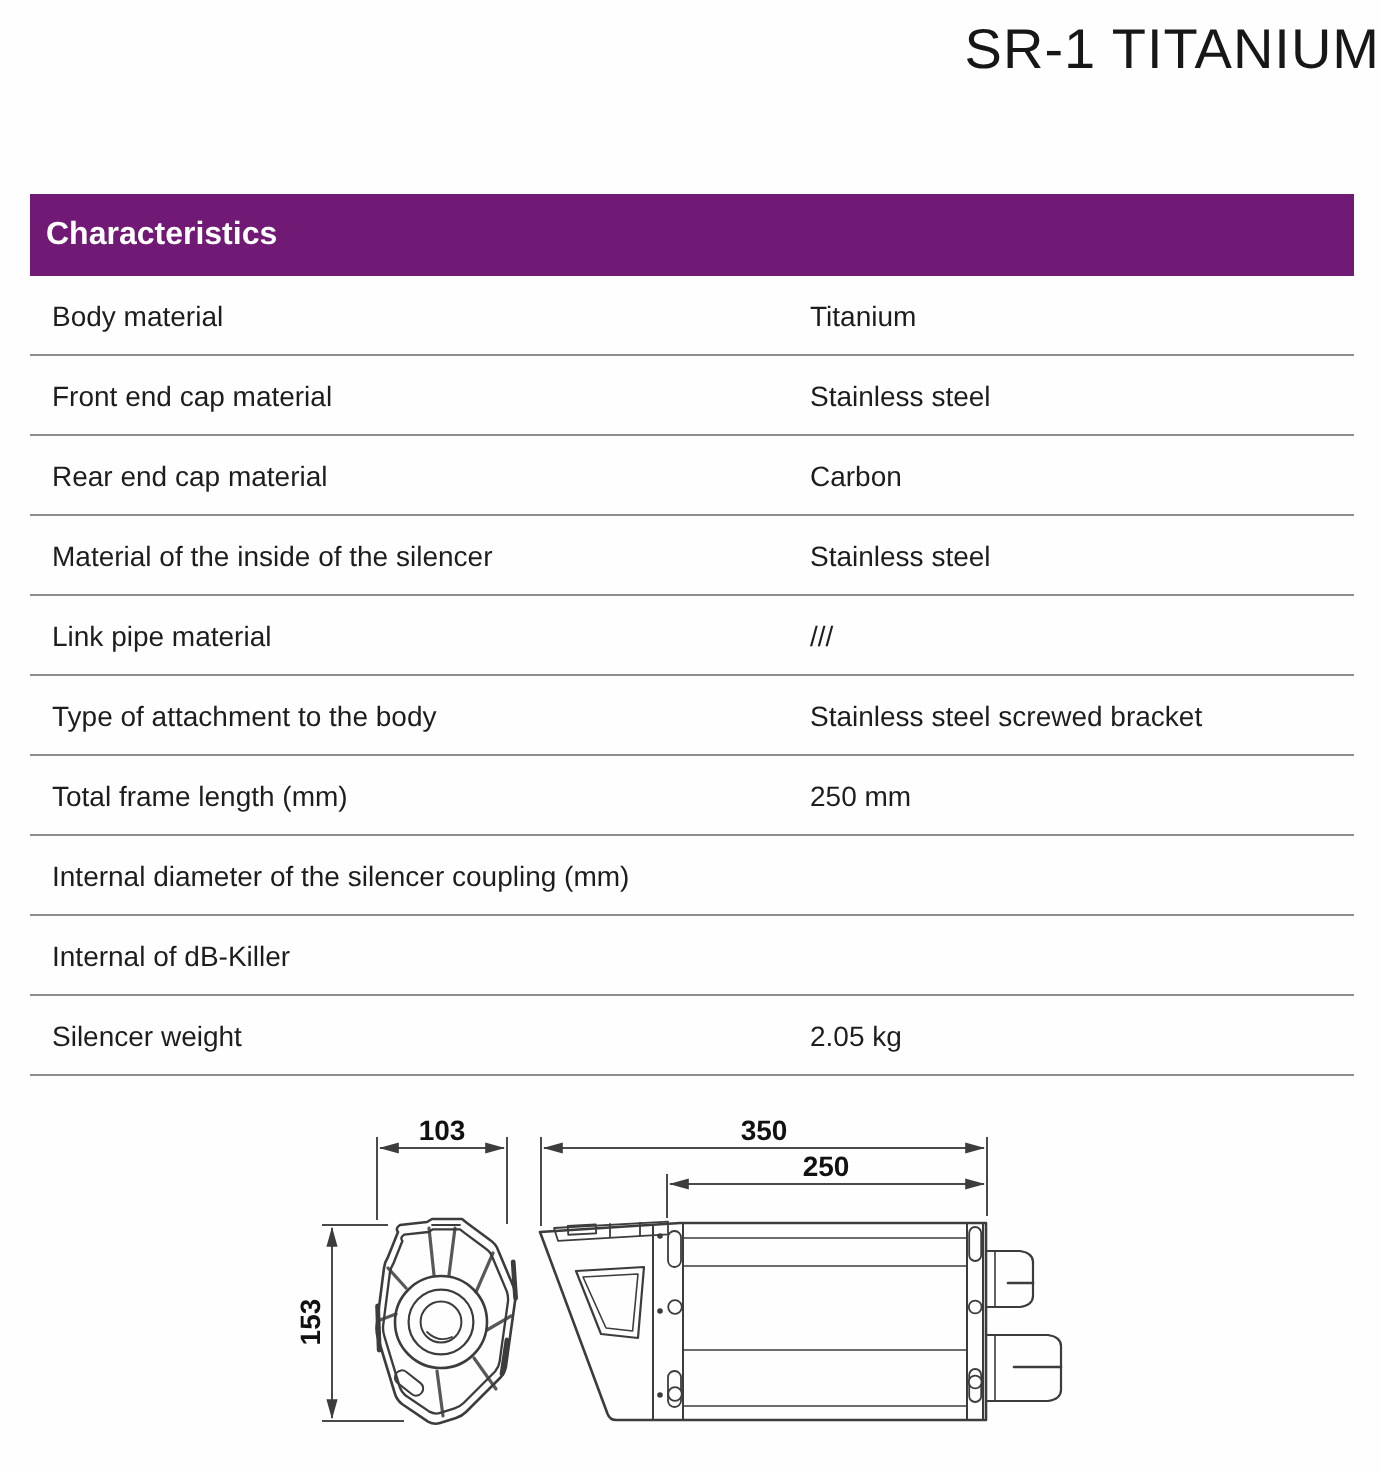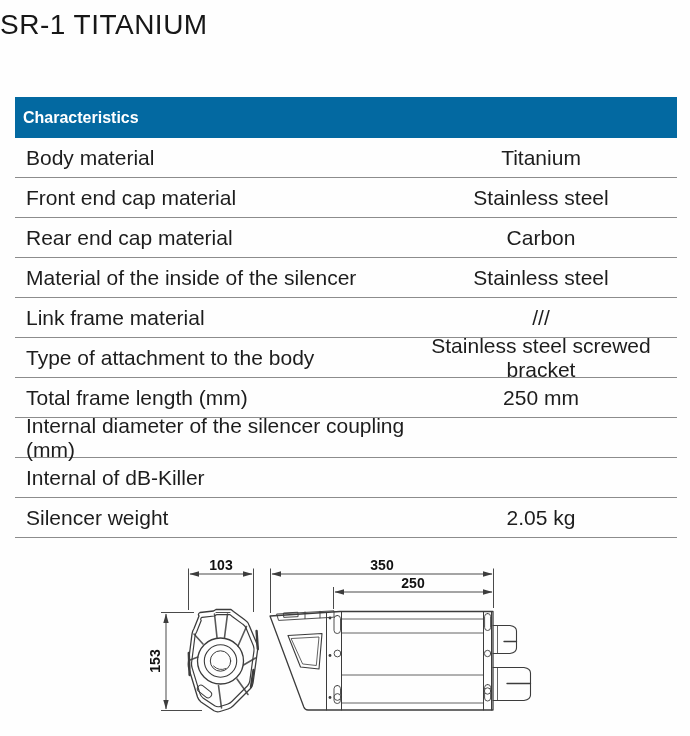--- a/index.html
+++ b/index.html
@@ -1,36 +1,36 @@
 <!DOCTYPE html>
 <html><head>
 <meta charset="utf-8">
 <style>
   html,body{margin:0;padding:0;}
   body{
     width:690px;height:736px;background:#fefefe;position:relative;overflow:hidden;
     font-family:"Liberation Sans", sans-serif;color:#1d1d1d;
   }
   .page-title{
-    position:absolute;top:9px;left:0;width:690px;text-align:left;
+    position:absolute;top:9px;left:0;width:690px;text-align:right;
     font-size:28px;font-weight:400;letter-spacing:.5px;color:#171717;
   }
   .spec-table{
     position:absolute;top:97px;left:15px;width:662px;
   }
   .spec-header{
-    height:41px;background:#0369a1;color:#ffffff;display:flex;align-items:center;
+    height:41px;background:#701a75;color:#ffffff;display:flex;align-items:center;
     padding-left:8px;box-sizing:border-box;font-size:16px;font-weight:700;
   }
   .spec-row{
     height:40px;display:flex;align-items:center;border-bottom:1px solid #8c8c8c;
-    box-sizing:border-box;font-size:21px;
+    box-sizing:border-box;font-size:14px;
   }
   .spec-label{width:390px;padding-left:11px;box-sizing:border-box;flex:none;}
-  .spec-value{flex:1;text-align:center;}
+  .spec-value{flex:1;}
   svg.drawing{position:absolute;top:548px;left:0;}
   svg text.dim{
     font-family:"Liberation Sans", sans-serif;font-size:14px;font-weight:700;fill:#111;
   }
 </style>
 </head>
 <body>
 
 <div class="page-title">SR-1 TITANIUM</div>
 
@@ -48,21 +48,21 @@
   </div>
   <div class="spec-row">
     <div class="spec-label">Rear end cap material</div>
     <div class="spec-value">Carbon</div>
   </div>
   <div class="spec-row">
     <div class="spec-label">Material of the inside of the silencer</div>
     <div class="spec-value">Stainless steel</div>
   </div>
   <div class="spec-row">
-    <div class="spec-label">Link frame material</div>
+    <div class="spec-label">Link pipe material</div>
     <div class="spec-value">///</div>
   </div>
   <div class="spec-row">
     <div class="spec-label">Type of attachment to the body</div>
     <div class="spec-value">Stainless steel screwed bracket</div>
   </div>
   <div class="spec-row">
     <div class="spec-label">Total frame length (mm)</div>
     <div class="spec-value">250 mm</div>
   </div>

